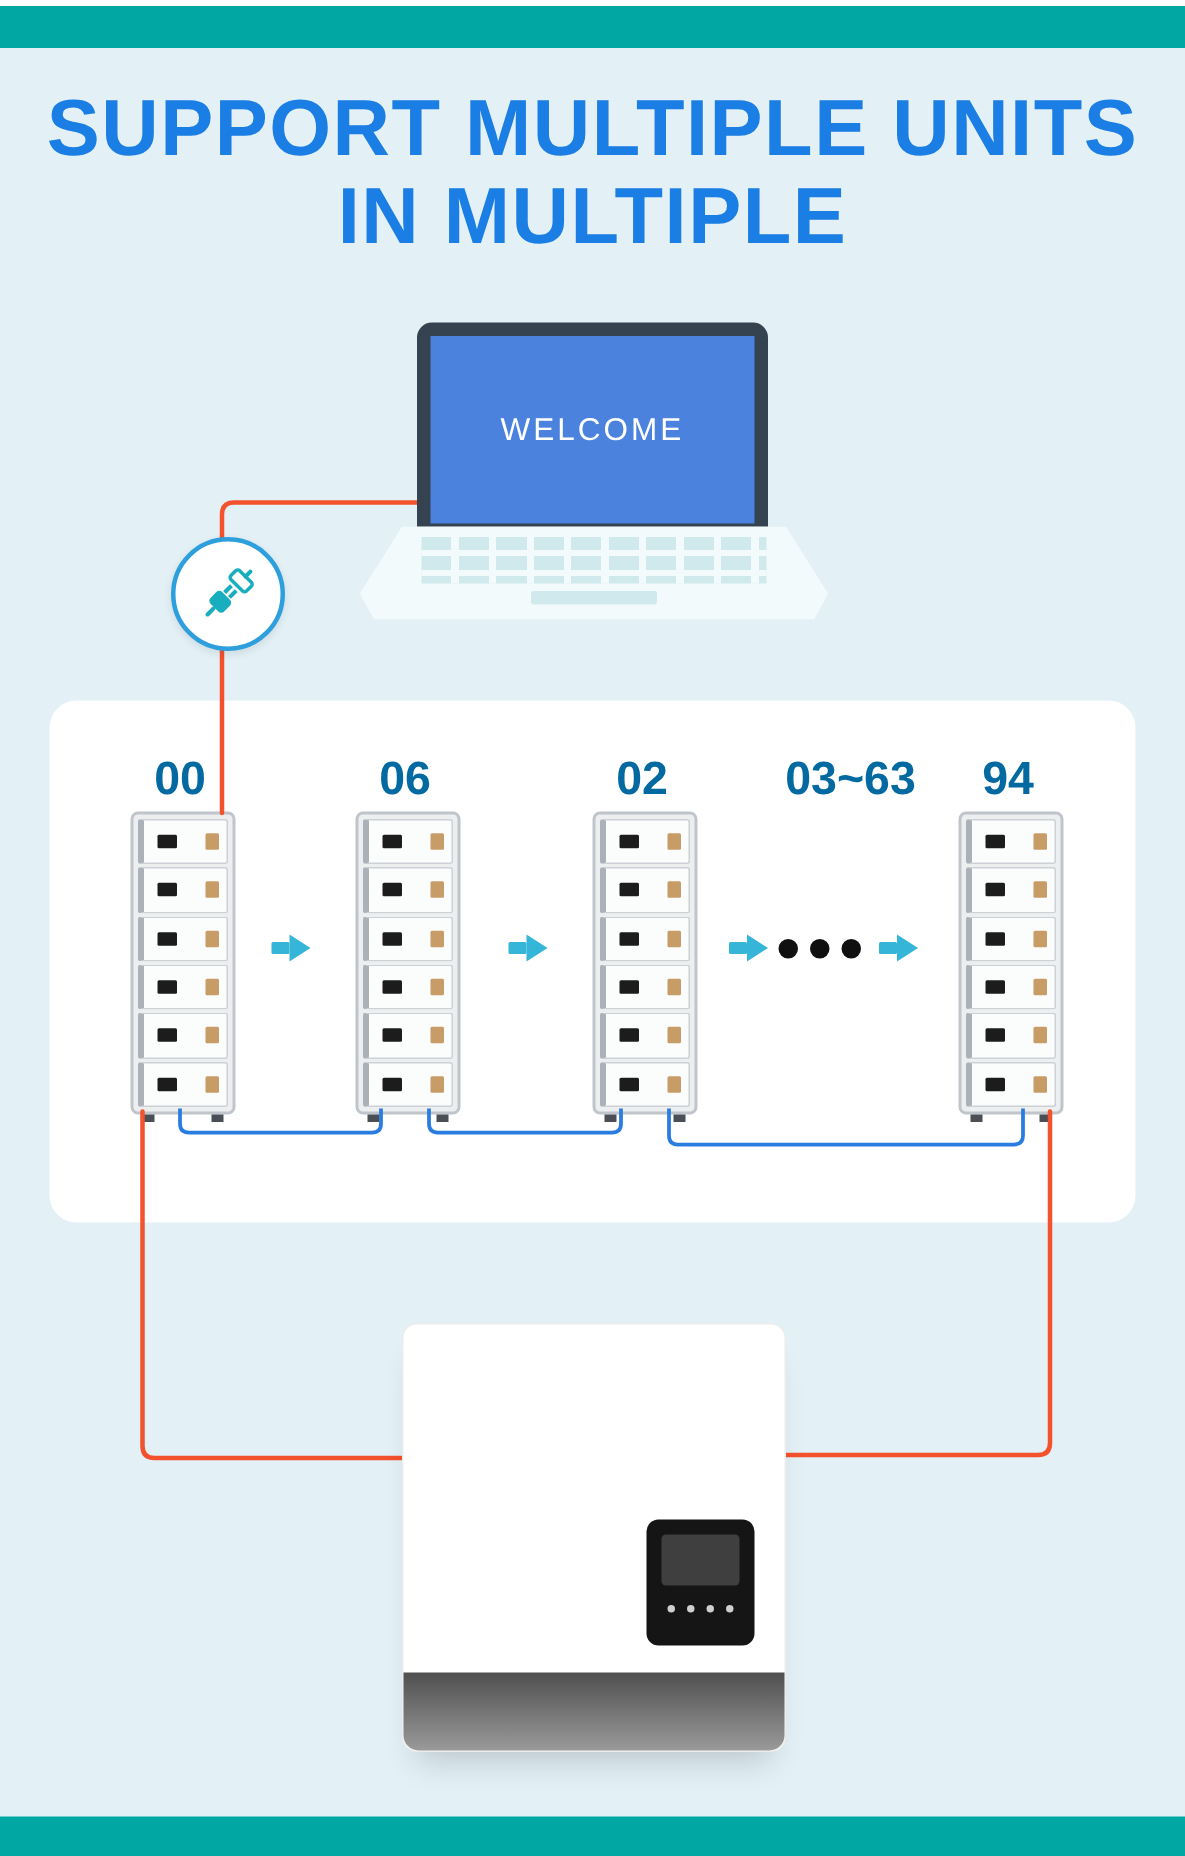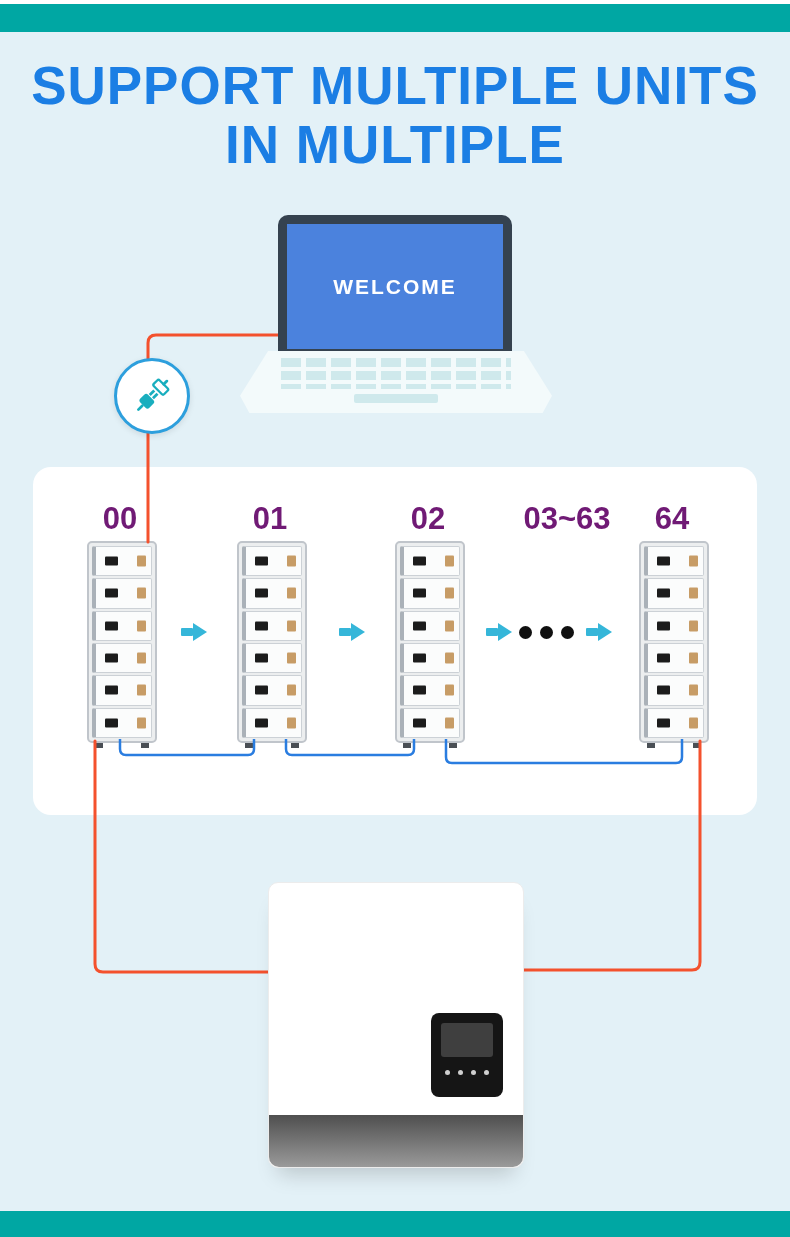--- a/index.html
+++ b/index.html
@@ -11,39 +11,39 @@
   .band-bottom { bottom:0; height:30px; }
 
   .title { position:absolute; top:52px; left:0; width:790px; text-align:center;
            font-size:53px; line-height:1.12; font-weight:800; letter-spacing:1px; color:#1b7ee4; }
 
   
   .laptop-screen { position:absolute; left:278px; top:211px; width:234px; height:136px;
                    background:#35424f; border-radius:10px 10px 0 0; }
   .laptop-screen-inner { position:absolute; left:9px; top:9px; right:9px; bottom:2px;
                    background:#4b82dd; display:flex; align-items:center; justify-content:center; }
-  .welcome { color:#ffffff; font-size:21px; letter-spacing:2px; font-weight:700; }
+  .welcome { color:#ffffff; font-size:21px; letter-spacing:2px; font-weight:400; }
   .laptop-base { position:absolute; left:240px; top:347px; width:312px; height:62px; background:#f3fafb;
                  clip-path:polygon(9% 0, 91% 0, 100% 72%, 97% 100%, 3% 100%, 0 72%); }
   .keys { width:230px; height:31px; margin:7px auto 0;
           background-color:#cfe9ec;
           background-image:
             repeating-linear-gradient(90deg, transparent 0 20px, #f3fafb 20px 25px),
             repeating-linear-gradient(180deg, transparent 0 9px, #f3fafb 9px 13px); }
   .spacebar { width:84px; height:9px; margin:5px auto 0; background:#cfe9ec; border-radius:2px; }
 
   
   .plug-badge { position:absolute; left:114px; top:354px; width:70px; height:70px; border-radius:50%;
                 background:#ffffff; border:3px solid #2d9fdd; display:flex; align-items:center;
                 justify-content:center; box-shadow:0 2px 6px rgba(0,0,0,.10); }
 
   
   .panel { position:absolute; left:33px; top:463px; width:724px; height:348px; background:#ffffff; border-radius:18px; }
 
-  .unit-label { position:absolute; top:497px; transform:translateX(-50%); font-size:31px; font-weight:700; color:#701a75; }
+  .unit-label { position:absolute; top:497px; transform:translateX(-50%); font-size:31px; font-weight:700; color:#0369a1; }
   .ul-0 { left:120px; } .ul-1 { left:270px; } .ul-2 { left:428px; } .ul-3 { left:567px; } .ul-4 { left:672px; }
 
   .cabinet { position:absolute; top:537px; width:60px; height:192px; background:#eceeef;
              border:2px solid #c0c5cb; border-radius:5px; padding:3px; display:flex;
              flex-direction:column; gap:2px; }
   .cab-0 { left:87px; } .cab-1 { left:237px; } .cab-2 { left:395px; } .cab-3 { left:639px; }
   .cabinet::before, .cabinet::after { content:""; position:absolute; bottom:-7px; width:8px; height:5px; background:#4a4f55; }
   .cabinet::before { left:6px; } .cabinet::after { right:6px; }
   .module { flex:1; background:#fbfcfc; border:1px solid #ccd1d6; border-left:4px solid #aab1b8;
             border-radius:2px; position:relative; display:block; }
@@ -86,24 +86,24 @@
   <div class="band band-top"></div>
 
   <h1 class="title">
     <span>SUPPORT MULTIPLE UNITS</span><br>
     <span>IN MULTIPLE</span>
   </h1>
 
   <div class="panel"></div>
 
   <span class="unit-label ul-0">00</span>
-  <span class="unit-label ul-1">01</span>
+  <span class="unit-label ul-1">06</span>
   <span class="unit-label ul-2">02</span>
   <span class="unit-label ul-3">03~63</span>
-  <span class="unit-label ul-4">64</span>
+  <span class="unit-label ul-4">94</span>
 
   <div class="cabinet cab-0">
     <i class="module"></i>
     <i class="module"></i>
     <i class="module"></i>
     <i class="module"></i>
     <i class="module"></i>
     <i class="module"></i>
   </div>
   <div class="cabinet cab-1">

